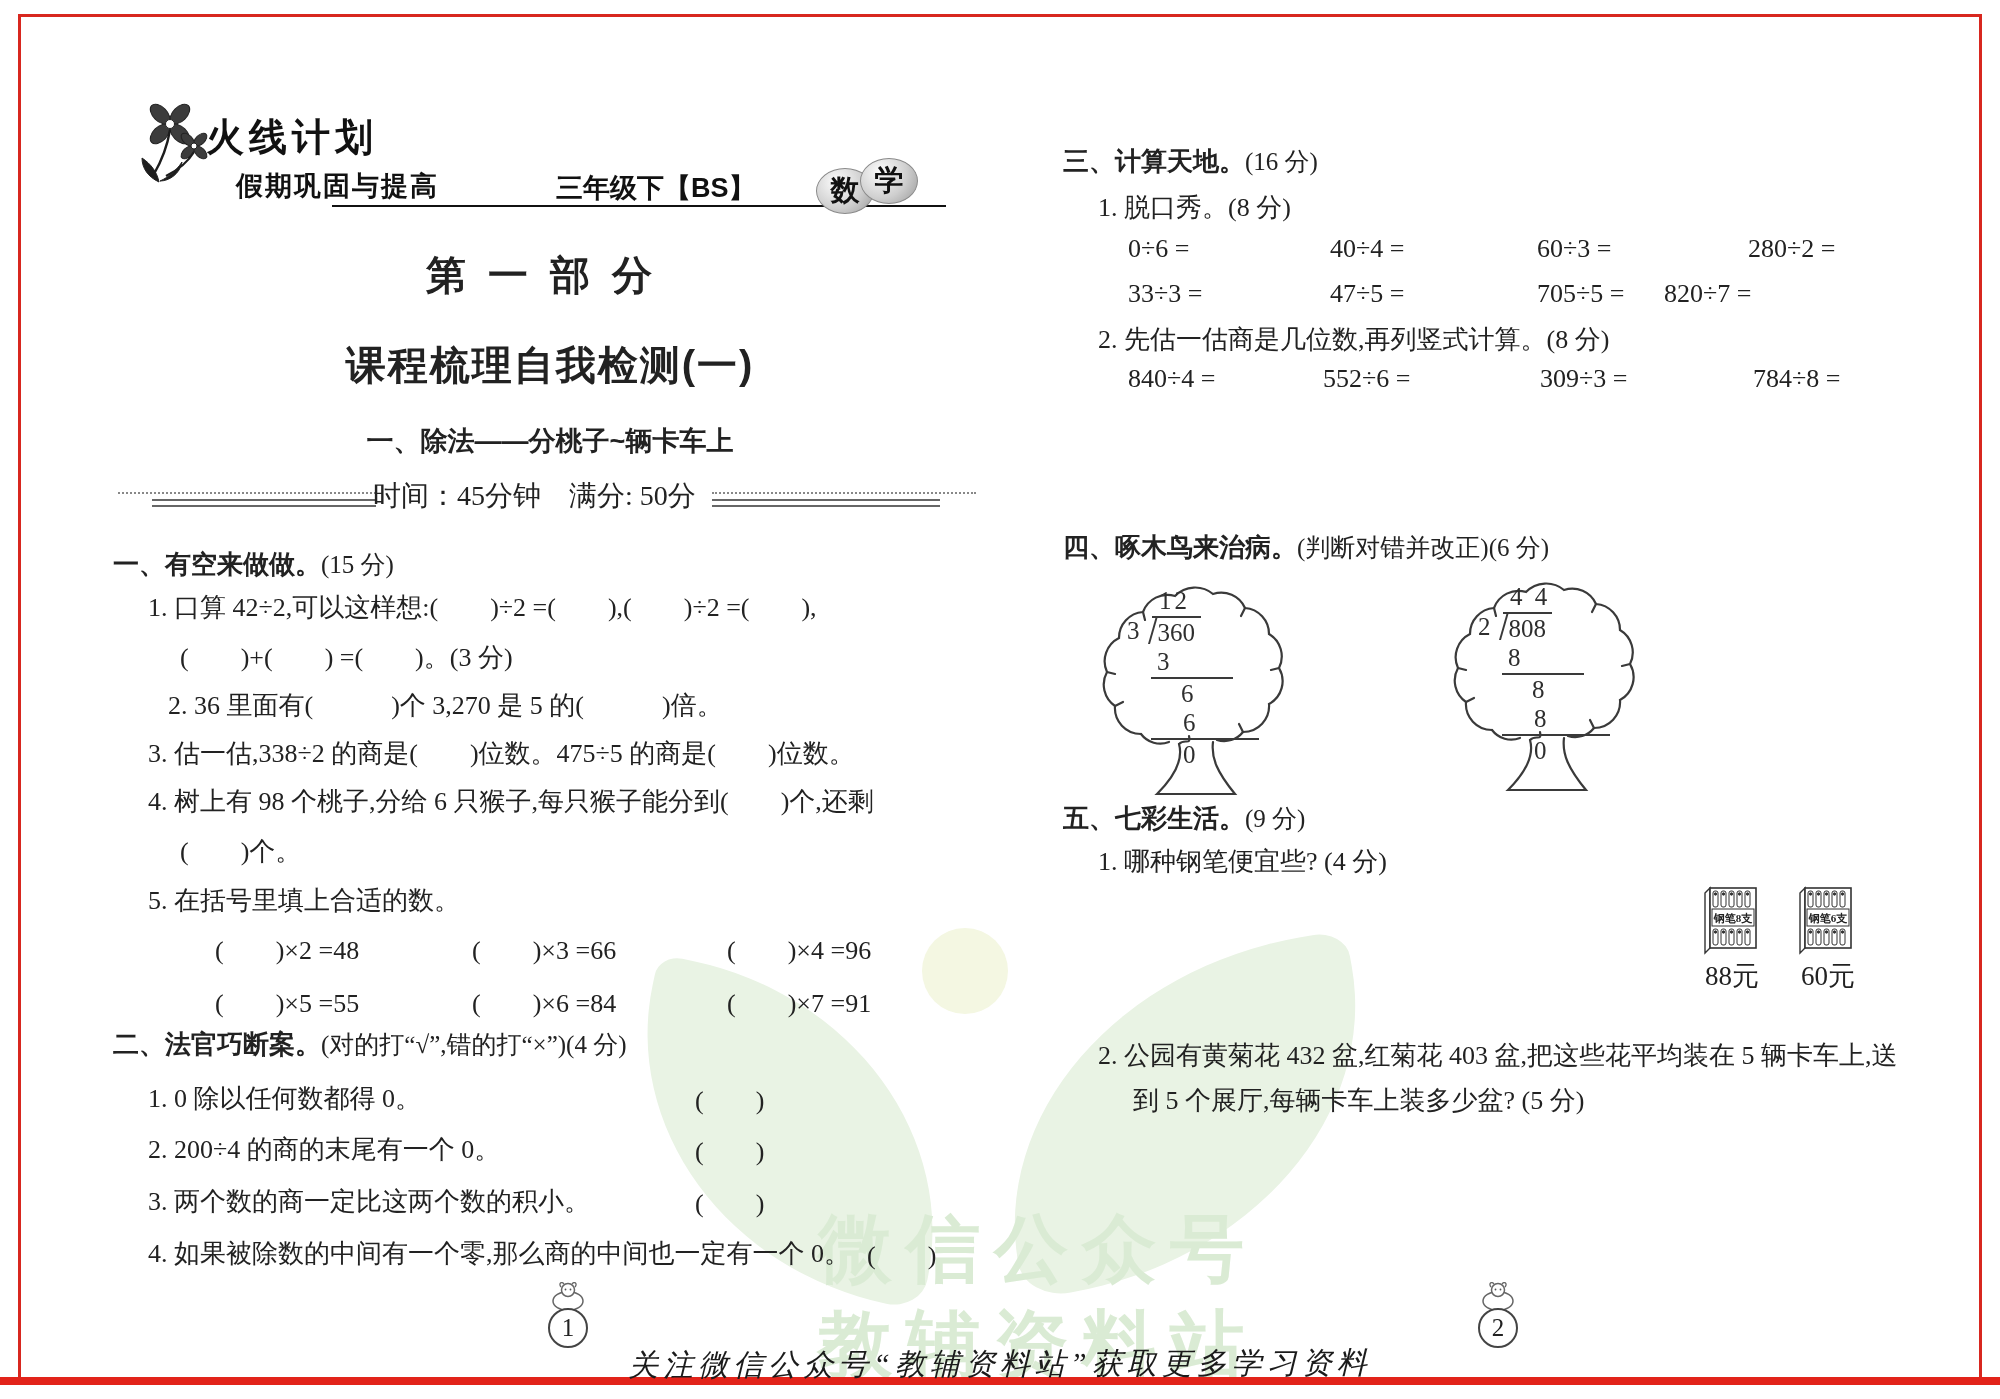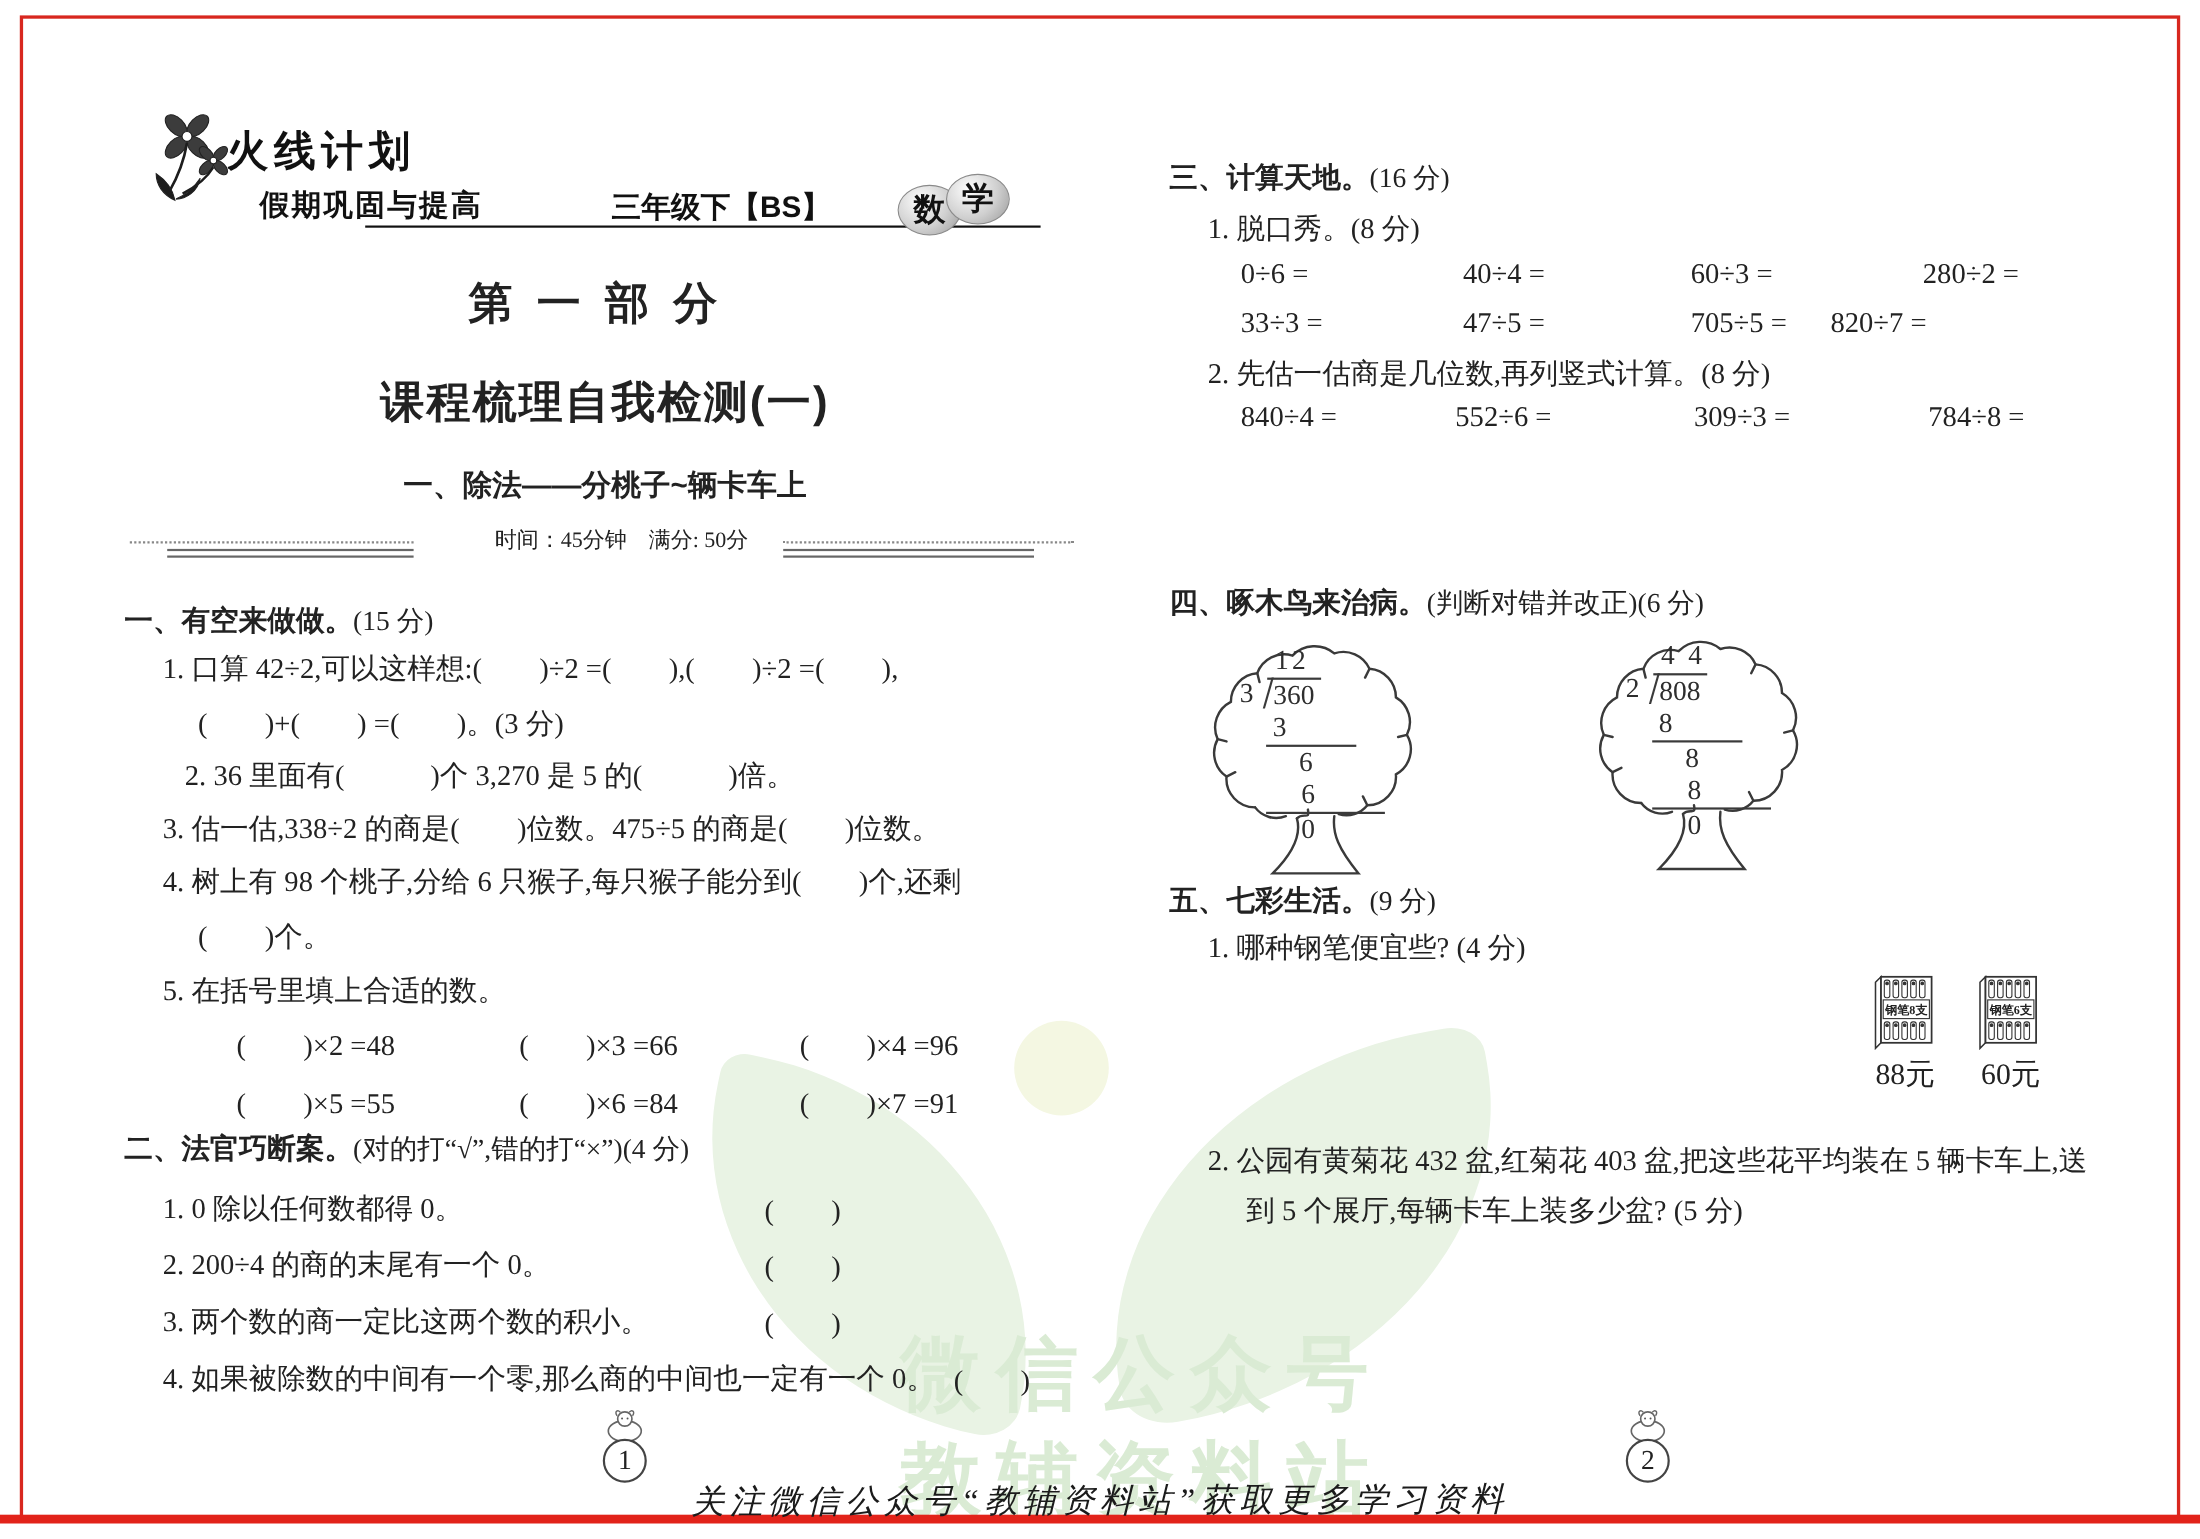--- a/index.html
+++ b/index.html
@@ -35,21 +35,21 @@
            background:radial-gradient(circle at 35% 30%,#fdfdfd,#cfcfcf 55%,#999);
            border:1px solid #8a8a8a;display:flex;align-items:center;justify-content:center;
            font-family:"Liberation Sans",sans-serif;font-weight:700;font-size:29px;color:#111;}
   
   .part-title{position:absolute;left:110px;top:248px;width:880px;text-align:center;
               font-family:"Liberation Serif",serif;font-weight:700;font-size:40px;letter-spacing:22px;}
   .test-title{position:absolute;left:110px;top:338px;width:880px;text-align:center;
               font-family:"Liberation Sans",sans-serif;font-weight:700;font-size:40px;letter-spacing:2px;}
   .unit-title{position:absolute;left:110px;top:423px;width:880px;text-align:center;
               font-family:"Liberation Sans",sans-serif;font-weight:700;font-size:27px;}
-  .tr-text{position:absolute;left:400px;top:477px;width:330px;text-align:center;font-size:20px;white-space:nowrap;}
+  .tr-text{position:absolute;left:373px;top:477px;width:330px;text-align:left;font-size:28px;white-space:nowrap;}
   .tr-dot{position:absolute;top:492px;border-top:2px dotted #888;height:0;}
   .tr-dbl{position:absolute;top:499px;height:4px;border-top:2px solid #666;border-bottom:2px solid #666;}
   
   .tree{position:absolute;width:200px;height:240px;}
   .ldiv{position:absolute;left:34px;top:20px;font-size:25px;line-height:1.18;color:#2e2e2e;}
   .ld-q{margin-left:32px;letter-spacing:3px;}
   .ld-top{display:flex;align-items:flex-start;}
   .ld-rad{display:inline-block;width:12px;height:28px;border-right:2px solid #3a3a3a;
           transform:skewX(-16deg);margin-right:-2px;}
   .ld-n{border-top:2px solid #3a3a3a;padding:0 6px;}

